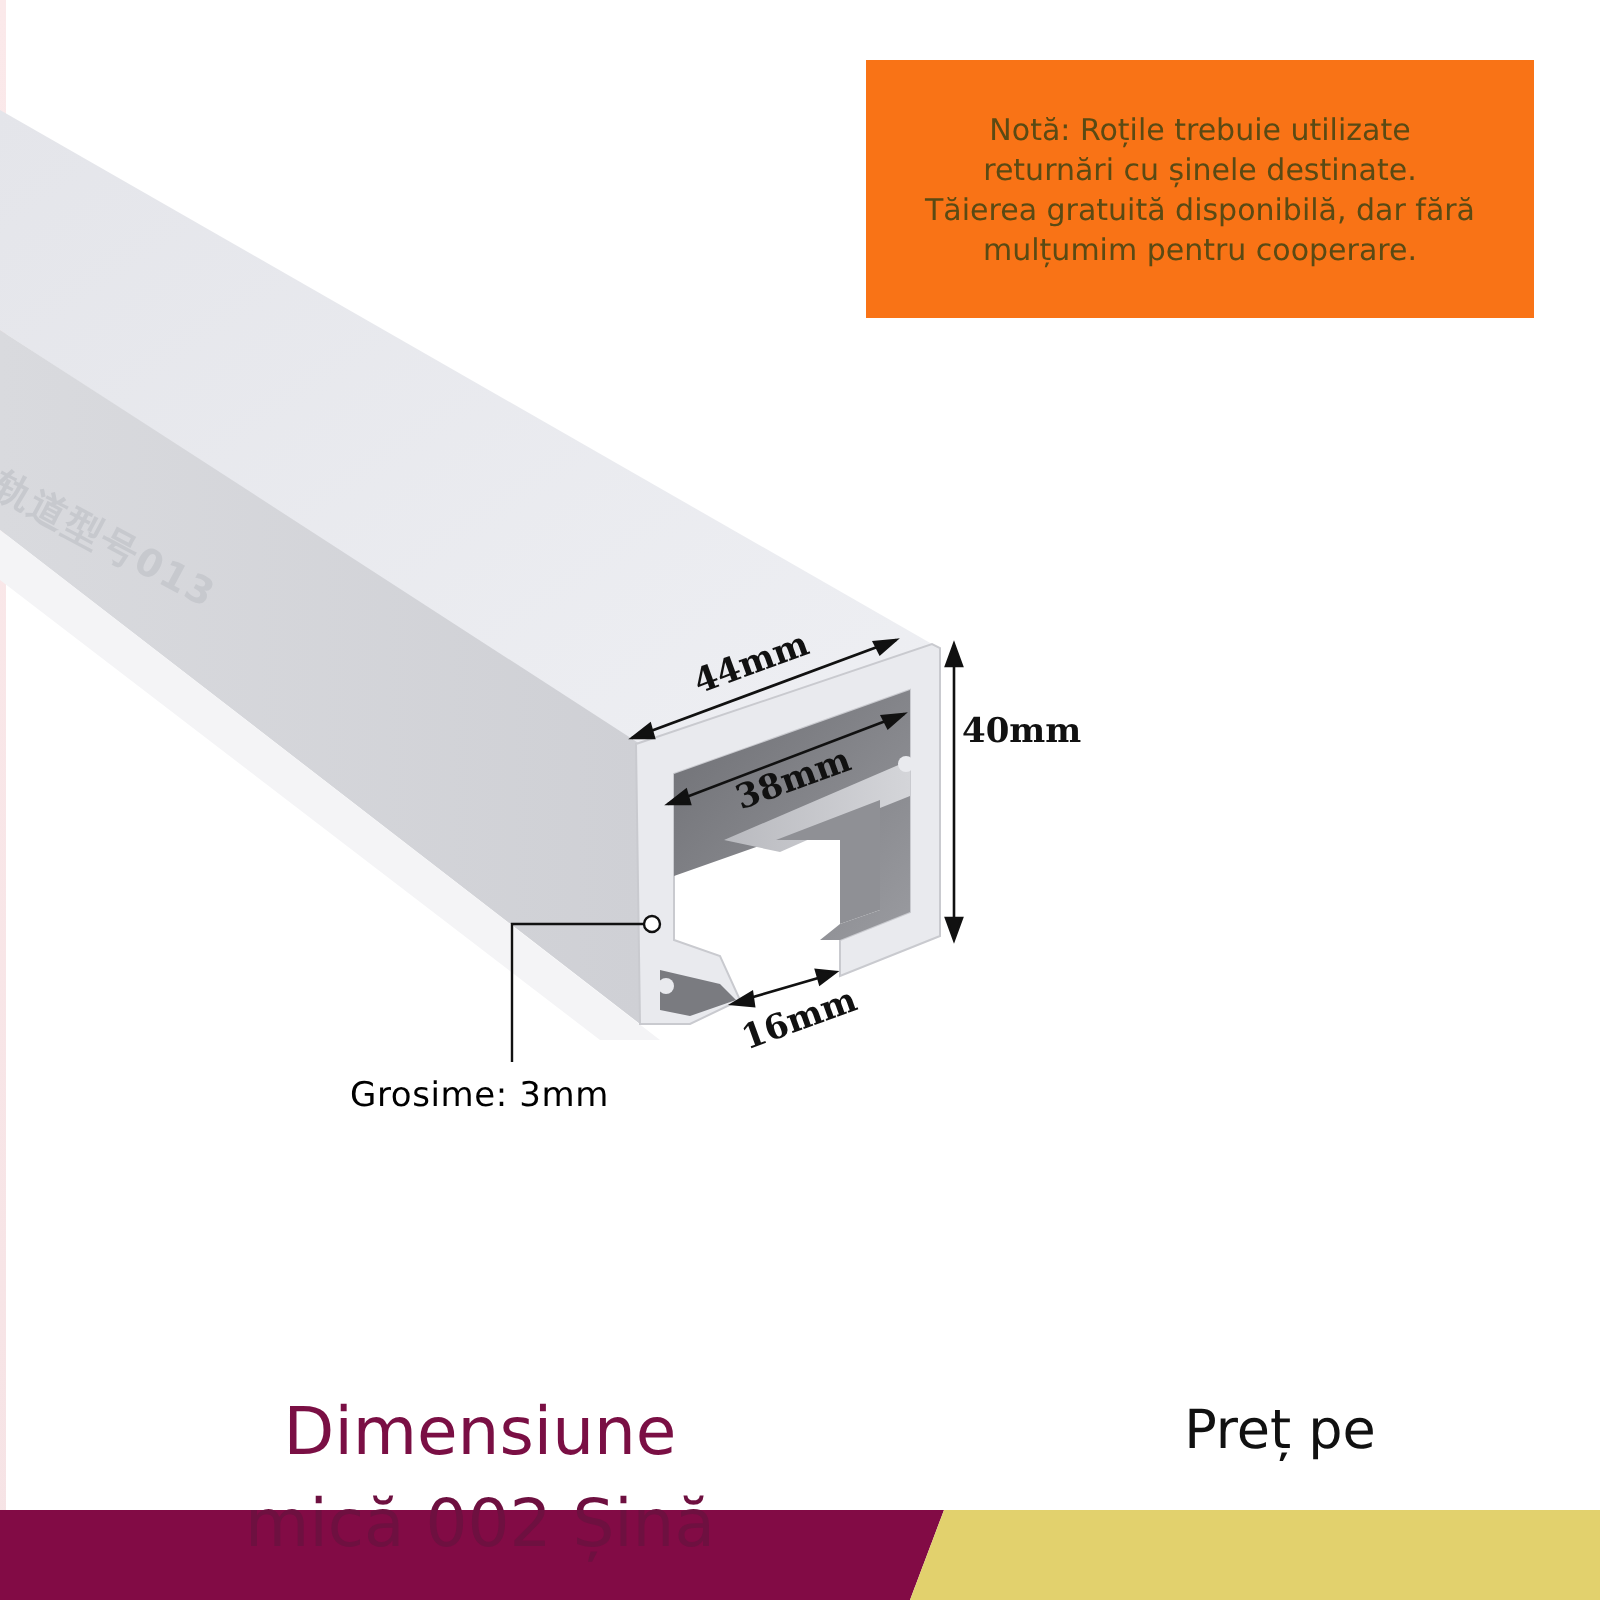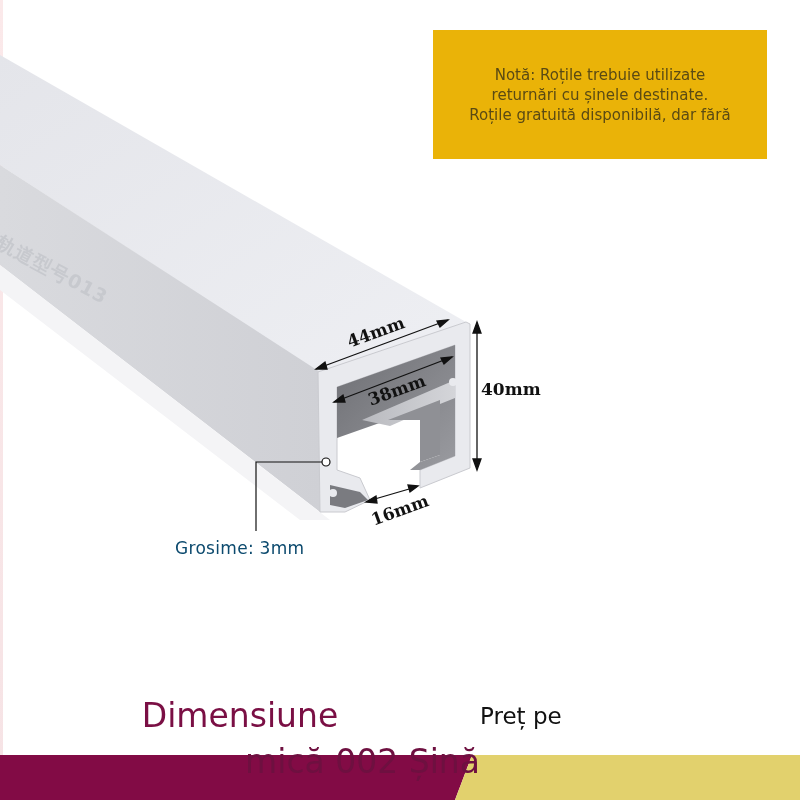--- a/index.html
+++ b/index.html
@@ -8,34 +8,34 @@
       background: #ffffff;
       font-family: "DejaVu Sans", sans-serif;
     }
     .left-edge {
       position: absolute; left: 0; top: 0; width: 3px; height: 800px;
       background: linear-gradient(#fbe9ea, #f6e3e5);
     }
     #product-svg { position: absolute; left: 0; top: 0; }
     .note-box {
       position: absolute; left: 433px; top: 30px; width: 334px; height: 129px;
-      background: #eab308;
+      background: #f97316;
       display: flex; align-items: center; justify-content: center;
       text-align: center;
       color: #5a4a14;
       font-size: 15px; line-height: 20px;
       padding: 0 6px; box-sizing: border-box;
     }
     .dim-label {
       position: absolute; font-family: "DejaVu Serif", serif; font-weight: bold;
       color: #111; font-size: 17px; white-space: nowrap;
     }
     .thickness-label {
       position: absolute; left: 175px; top: 538px;
-      font-size: 17px; color: #0c4a6e; letter-spacing: 0.3px;
+      font-size: 17px; color: #000000; letter-spacing: 0.3px;
     }
     .watermark {
       position: absolute; left: 4px; top: 230px;
       font-size: 19px; color: #c7c9ce; font-weight: bold;
       transform: rotate(28deg); transform-origin: left top;
       white-space: nowrap; letter-spacing: 1px;
     }
     .banner {
       position: absolute; left: 0; top: 755px; width: 800px; height: 45px;
     }
@@ -57,22 +57,22 @@
       position: absolute; left: 0; top: 693px; width: 480px;
       text-align: center; color: #7a0f44;
       font-size: 33px; line-height: 46px;
     }
     .price-pill {
       position: absolute; left: 500px; top: 692px; width: 290px; height: 60px;
       background: rgba(255,255,255,0.85); border-radius: 24px;
     }
     .price-text {
       position: absolute; left: 480px; top: 692px; width: 320px;
-      text-align: left; color: #111;
-      font-size: 23px; line-height: 48px;
+      text-align: center; color: #111;
+      font-size: 27px; line-height: 48px;
     }
   </style>
 </head>
 <body>
 
 <div class="left-edge"></div>
 
 <svg id="product-svg" width="800" height="800" viewBox="0 0 800 800" xmlns="http://www.w3.org/2000/svg">
   <defs>
     <linearGradient id="topFace" x1="0" y1="0" x2="1" y2="1">
@@ -133,40 +133,41 @@
   <g stroke="#111" stroke-width="1.2" fill="none">
     <polyline points="326,462 256,462 256,531"></polyline>
     <circle cx="326" cy="462" r="4" fill="#fff"></circle>
   </g>
 </svg>
 
 <div class="watermark">轨道型号013</div>
 
 <div class="dim-label" style="left:346px; top:322px; transform:rotate(-20deg);">44mm</div>
 <div class="dim-label" style="left:367px; top:380px; transform:rotate(-20deg);">38mm</div>
-<div class="dim-label" style="left:481px; top:379px;">40mm</div>
+<div class="dim-label" style="left:481px; top:356px;">40mm</div>
 <div class="dim-label" style="left:370px; top:500px; transform:rotate(-20deg);">16mm</div>
 
 <div class="thickness-label">Grosime: 3mm</div>
 
 <div class="note-box">
   <div>
     <div>Notă: Roțile trebuie utilizate</div>
     <div>returnări cu șinele destinate.</div>
-    <div>Roțile gratuită disponibilă, dar fără</div>
+    <div>Tăierea gratuită disponibilă, dar fără</div>
+    <div>mulțumim pentru cooperare.</div>
   </div>
 </div>
 
 <div class="banner">
   <div class="banner-maroon"></div>
   <div class="banner-gold"></div>
 </div>
 
 <div class="title-pill"></div>
 <div class="title-text">
   <div>Dimensiune</div>
-  <div style="color:#6e1040;text-align:right;">mică 002 Șină</div>
+  <div style="color:#6e1040;">mică 002 Șină</div>
 </div>
 
 <div class="price-pill"></div>
 <div class="price-text">
   <div>Preț pe</div>
 </div>
 
 </body></html>

